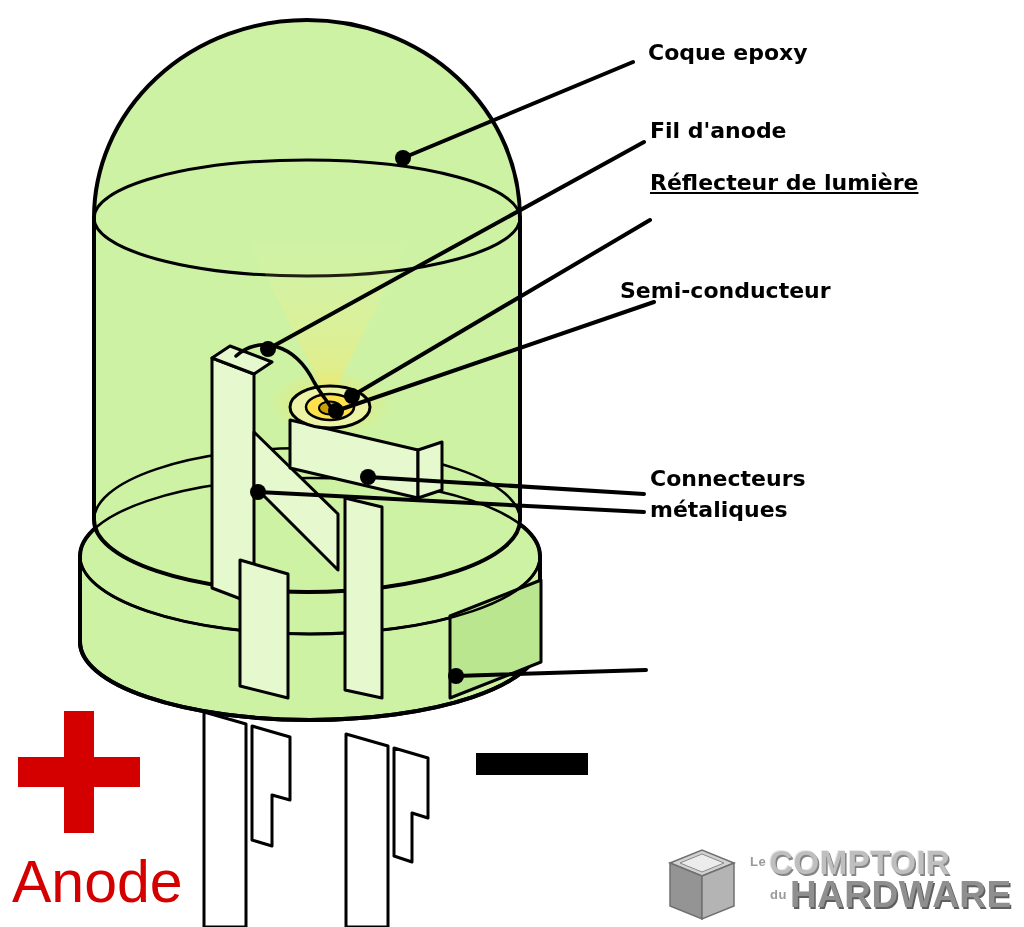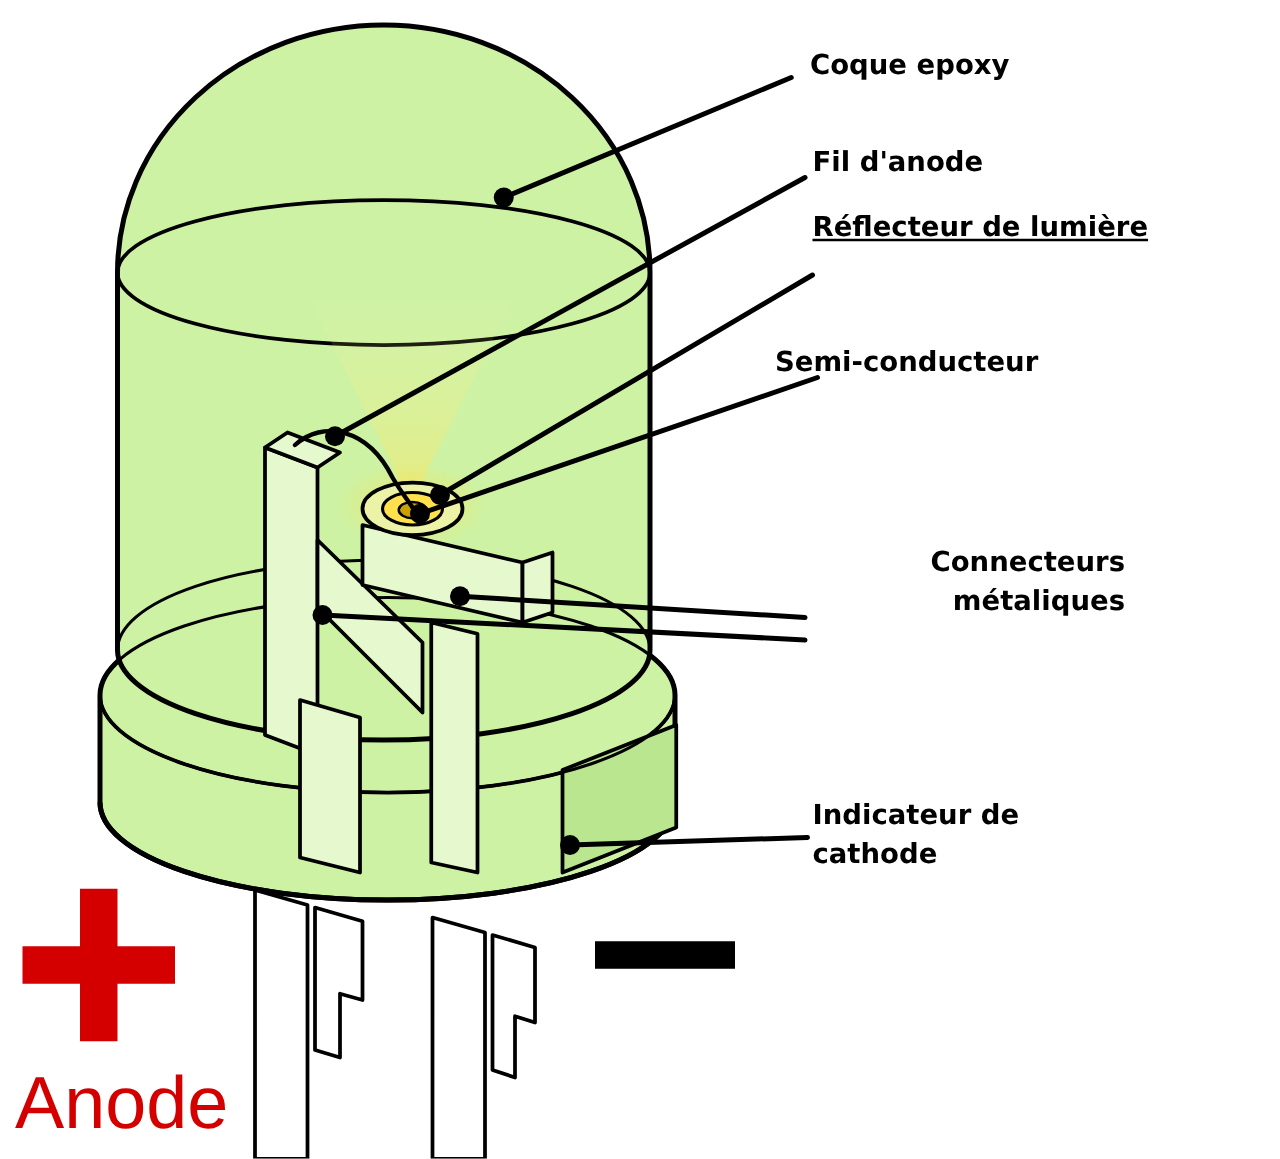--- a/index.html
+++ b/index.html
@@ -37,21 +37,21 @@
     line-height:1.4;
     color:#000;
     white-space:nowrap;
   }
   .callout.wrap { white-space:normal; }
 
   #callout-coque       { left:648px; top:38px; }
   #callout-fil         { left:650px; top:116px; }
   #callout-reflecteur  { left:650px; top:168px; width:280px;text-decoration:underline; }
   #callout-semi        { left:620px; top:276px; }
-  #callout-connecteurs { left:650px; top:436px; width:250px;text-align:right; }
+  #callout-connecteurs { left:650px; top:464px; width:250px; }
   #callout-indicateur  { left:650px; top:638px; width:270px; }
 
   
   .polarity-label {
     position:absolute;
     font-family:"Liberation Sans", sans-serif;
     font-size:59px;
     font-weight:400;
     color:#000;
     white-space:nowrap;
@@ -171,18 +171,29 @@
     <g>
       <rect class="minus-bar" x="476" y="753" width="112" height="22"></rect>
     </g>
   </svg>
 
   <div class="callout" id="callout-coque">Coque epoxy</div>
   <div class="callout" id="callout-fil">Fil d'anode</div>
   <div class="callout wrap" id="callout-reflecteur">Réflecteur de lumière</div>
   <div class="callout" id="callout-semi">Semi-conducteur</div>
   <div class="callout wrap" id="callout-connecteurs">Connecteurs métaliques</div>
-  <div class="callout wrap" id="callout-indicateur">Indicateur de cathode</div>
 
   <div class="polarity-label" id="anode-label">Anode</div>
 
+  <div class="watermark">
+    <svg class="wm-cube" width="88" height="85" viewBox="0 0 88 85">
+      <polygon points="12,18 44,5 76,18 44,31" fill="#d2d2d2" stroke="#707070" stroke-width="1.5"></polygon>
+      <polygon points="22,18 44,9 66,18 44,27" fill="#ececec" stroke="#8a8a8a" stroke-width="1"></polygon>
+      <polygon points="12,18 44,31 44,74 12,61" fill="#949494" stroke="#707070" stroke-width="1.5"></polygon>
+      <polygon points="44,31 76,18 76,61 44,74" fill="#b4b4b4" stroke="#707070" stroke-width="1.5"></polygon>
+    </svg>
+    <div class="wm-text">
+      <div class="wm-line1"><span class="wm-small">Le</span><span>COMPTOIR</span></div>
+      <div class="wm-line2"><span class="wm-small">du</span><span>HARDWARE</span></div>
+    </div>
+  </div>
 
 </div>
 
 </body></html>

